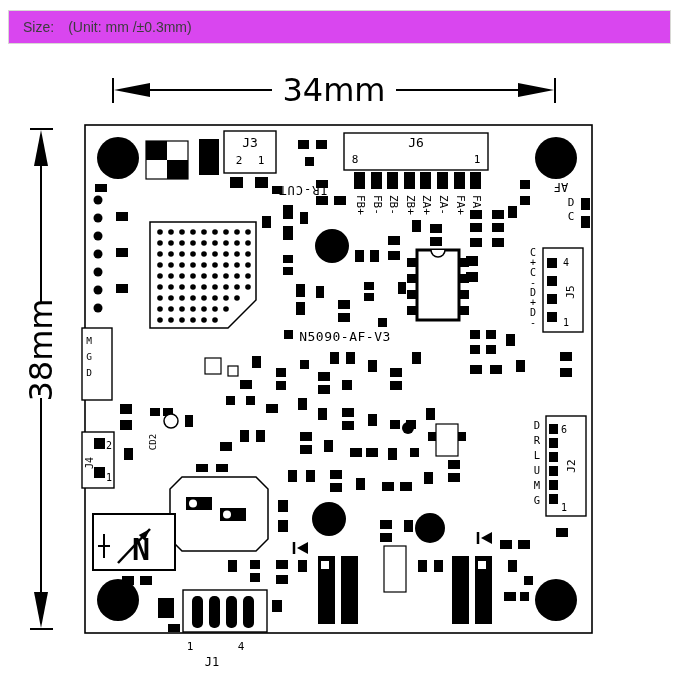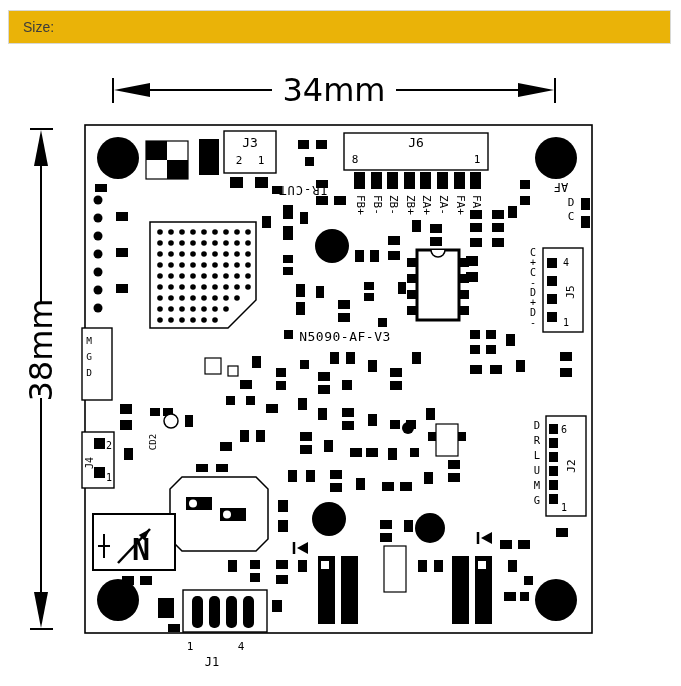--- a/index.html
+++ b/index.html
@@ -2,38 +2,39 @@
 <html><head>
 <meta charset="utf-8">
 <style>
   html,body{margin:0;padding:0;}
   body{
     width:681px;height:686px;background:#ffffff;position:relative;
     font-family:"Liberation Sans",sans-serif;
   }
   .header{
     position:absolute;left:8px;top:10px;width:663px;height:34px;
-    background:#eab308;border:1px solid #d8d8d4;box-sizing:border-box;
+    background:#d946ef;border:1px solid #d8d8d4;box-sizing:border-box;
     display:flex;align-items:center;gap:14px;padding-left:14px;
     color:#3c3c3c;font-size:14px;z-index:2;
   }
   svg{position:absolute;left:0;top:0;z-index:1;}
   .blk{fill:#000;}
   .wht{fill:#fff;stroke:#000;stroke-width:1.4;}
   .boardline{fill:#fff;stroke:#000;stroke-width:1.6;}
   .dim{stroke:#000;stroke-width:2;}
   .arrow{fill:#000;stroke:none;}
   .silk{font-family:"DejaVu Sans Mono","Liberation Mono",monospace;fill:#000;}
   .dimtext{font-family:"DejaVu Sans","Liberation Sans",sans-serif;font-size:32px;fill:#000;}
 </style>
 </head>
 <body>
 
 <div class="header">
   <span>Size:</span>
+  <span>(Unit:  mm /±0.3mm)</span>
 </div>
 
 <svg width="681" height="686" viewBox="0 0 681 686">
 
   <g>
     <line class="dim" x1="113" y1="78" x2="113" y2="103"></line>
     <line class="dim" x1="555" y1="78" x2="555" y2="103"></line>
     <polygon class="arrow" points="114,90 150,83 150,97"></polygon>
     <polygon class="arrow" points="554,90 518,83 518,97"></polygon>
     <line class="dim" x1="148" y1="90" x2="272" y2="90"></line>

